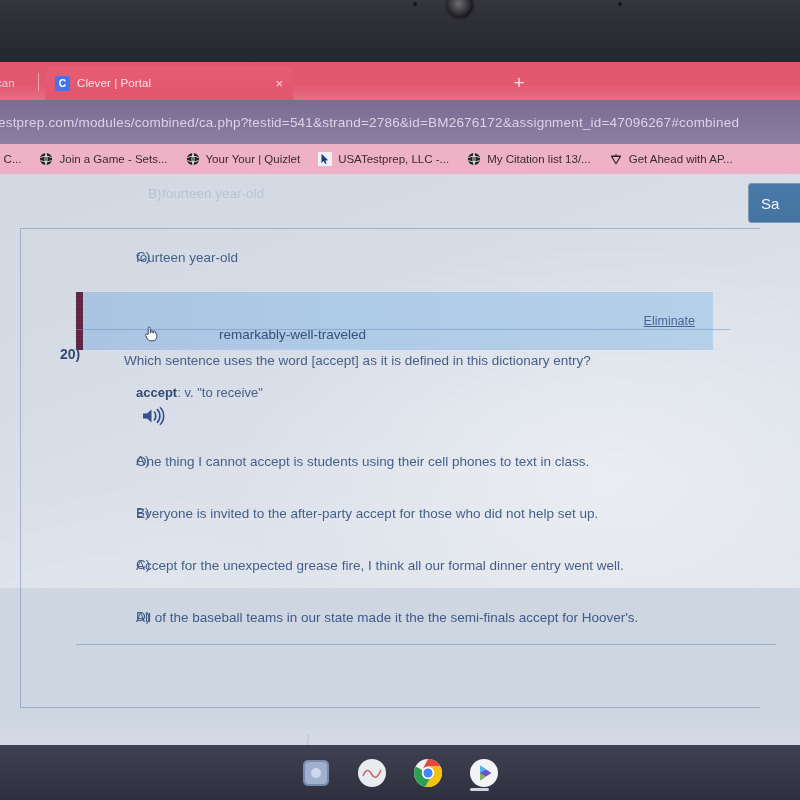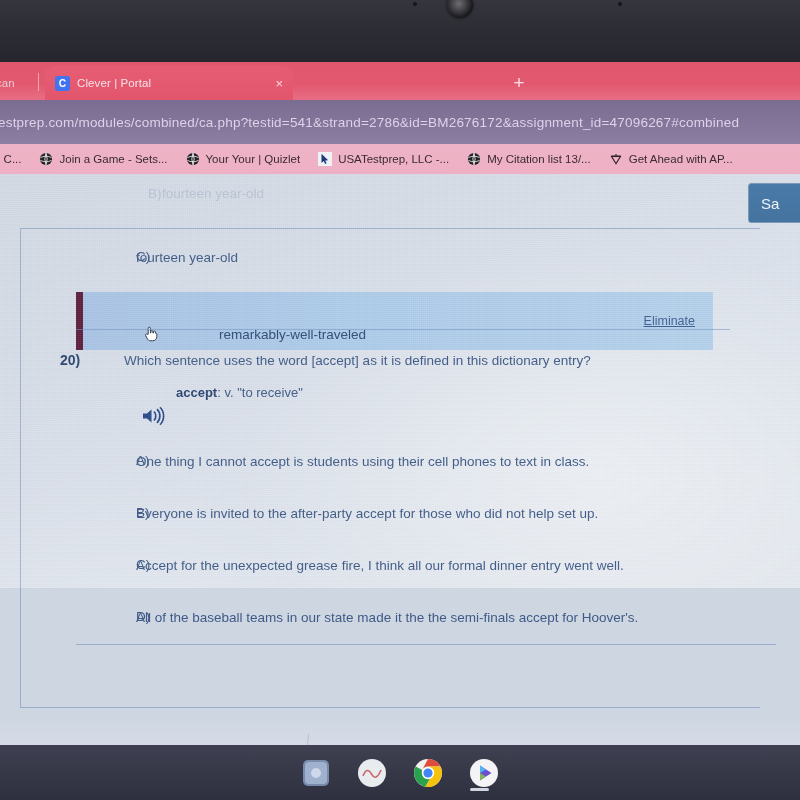--- a/index.html
+++ b/index.html
@@ -203,32 +203,32 @@
   .cursor-hand { display:block; width: 16px; height: 18px; }
 
   .divider {
     height: 1px;
     background: rgba(108,142,190,.55);
   }
   .divider.d1 { position:absolute; left: 76px; top: 155px; width: 654px; }
   .divider.d2 { position:absolute; left: 76px; top: 470px; width: 700px; }
 
   .qnum {
-    position: absolute; left: 60px; top: 178px;
+    position: absolute; left: 60px; top: 172px;
     font-size: 14px; font-weight: bold; color: #2c4470;
   }
   .qtext {
     position: absolute; left: 124px; top: 178px; width: 560px;
     font-size: 13.5px; color: #3f5a86; line-height: 1.3;
   }
   .defn {
     position: absolute; left: 136px; top: 211px;
     font-size: 13px; color: #3f5a86;
   }
-  .defn b { color: #2c4470; margin-left: 40px; }
+  .defn b { color: #2c4470; }
   .audio-ico {
     position: absolute; left: 141px; top: 232px;
     width: 26px; height: 20px;
   }
 
   .opts-wrap { position: absolute; left: 0; top: 270px; width: 740px; }
   .opts-wrap .opt-letter { padding-left: 136px; width: 100px;}
   .opts-wrap .opt-text { padding-right: 48px; }
 
   

